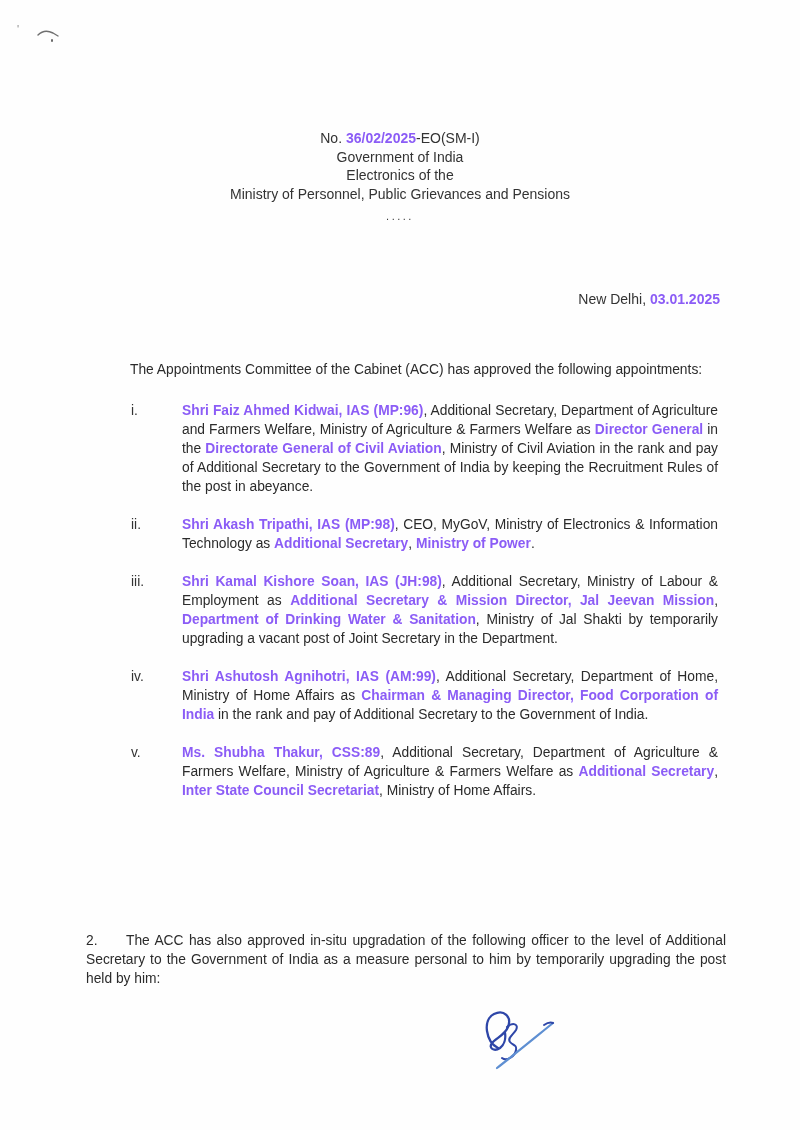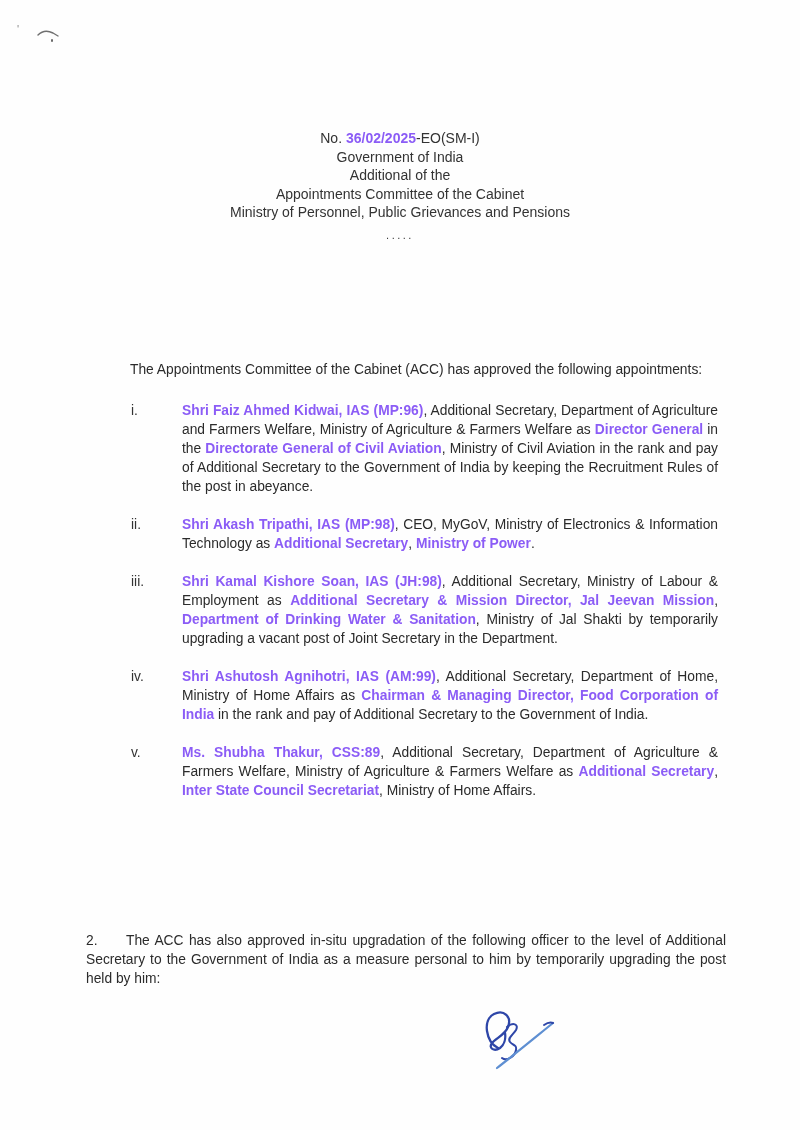--- a/index.html
+++ b/index.html
@@ -68,26 +68,26 @@
 
   <span class="scan-artifact artifact-apostrophe">'</span>
   <svg class="scan-artifact artifact-squiggle" width="22" height="10" viewBox="0 0 22 10">
     <path d="M1,6 C6,1 12,2 16,4 L21,7" fill="none" stroke="#6f6f6f" stroke-width="1.4" stroke-linecap="round"></path>
   </svg>
   <span class="scan-artifact artifact-dot"></span>
 
   <div class="letterhead">
     <div><span>No. </span><b>36/02/2025</b><span>-EO(SM-I)</span></div>
     <div>Government of India</div>
-    <div>Additional of the</div>
-    <div>Appointments Committee of the Cabinet</div>
+    <div>Electronics of the</div>
     <div>Ministry of Personnel, Public Grievances and Pensions</div>
     <div class="dots-separator">.....</div>
   </div>
 
+  <div class="dateline"><span>New Delhi, </span><b>03.01.2025</b></div>
 
   <p class="intro">The Appointments Committee of the Cabinet (ACC) has approved the following appointments:</p>
 
   <ol class="appointments">
     <li>
       <span class="item-numeral">i.</span>
       <span class="item-text"><b>Shri Faiz Ahmed Kidwai, IAS (MP:96)</b><span>, Additional Secretary, Department of Agriculture and Farmers Welfare, Ministry of Agriculture &amp; Farmers Welfare as </span><b>Director General</b><span> in the </span><b>Directorate General of Civil Aviation</b><span>, Ministry of Civil Aviation in the rank and pay of Additional Secretary to the Government of India by keeping the Recruitment Rules of the post in abeyance.</span></span>
     </li>
     <li>
       <span class="item-numeral">ii.</span>

